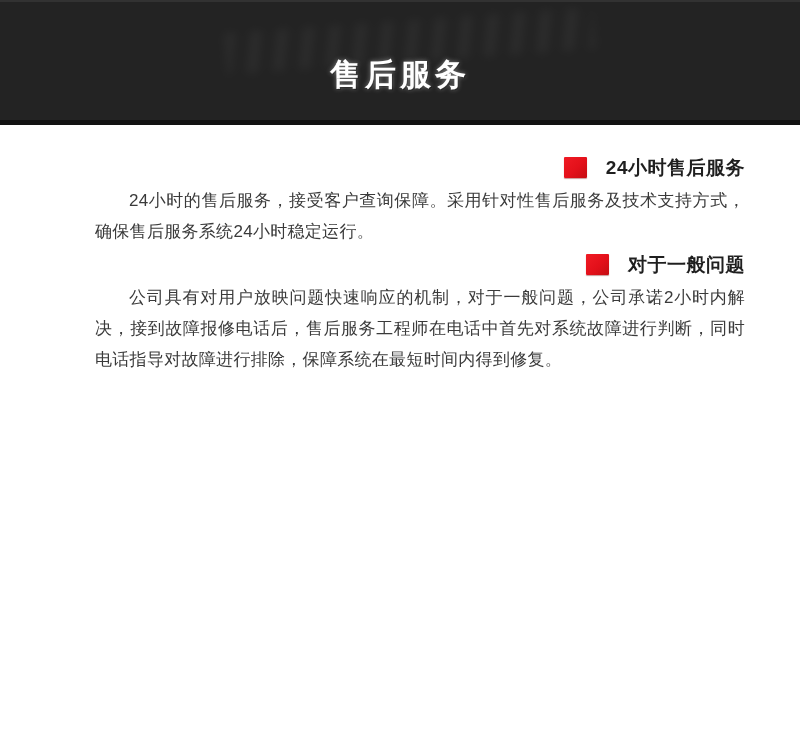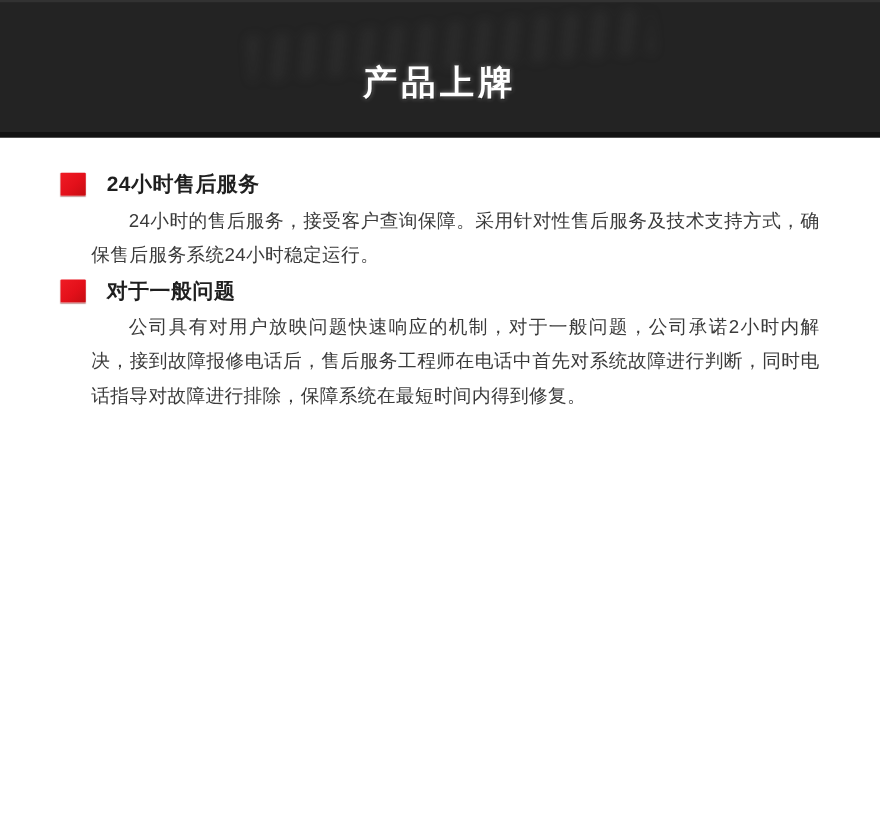--- a/index.html
+++ b/index.html
@@ -39,54 +39,54 @@
     opacity:.30;
     z-index:1;
   }
   
   .content{
     padding:30px 55px 0 55px;
   }
   .section{margin-bottom:5px;}
   .section-header{
     display:flex;align-items:center;
-    height:25px;margin-bottom:5px;
+    height:25px;margin-bottom:5px;justify-content:flex-end;
   }
   .bullet{
     width:23px;height:21px;
     background:linear-gradient(135deg,#f01b24 0%,#e3101a 55%,#c50d12 100%);
     border-radius:1px;
     box-shadow:0 1px 1px rgba(120,0,0,.4);
     margin-right:19px;
     flex:0 0 auto;
   }
   .section-title{
     font-size:19px;
     font-weight:bold;
     color:#1f1f1f;
     margin:0;
     letter-spacing:.5px;
   }
-  .section-body{margin-left:28px;}
+  .section-body{margin-left:40px;}
   .section-body p{
     margin:0;
     font-size:17px;
     line-height:31px;
     color:#3a3a3a;
     text-indent:2em;
     text-align:justify;
     letter-spacing:.3px;
   }
 </style>
 </head>
 <body>
 
 <div class="banner">
   <div class="banner-watermark"></div>
-  <h1 class="banner-title">产品上牌</h1>
+  <h1 class="banner-title">售后服务</h1>
 </div>
 
 <div class="content">
 
   <div class="section">
     <div class="section-header">
       <span class="bullet"></span>
       <h2 class="section-title">24小时售后服务</h2>
     </div>
     <div class="section-body">

